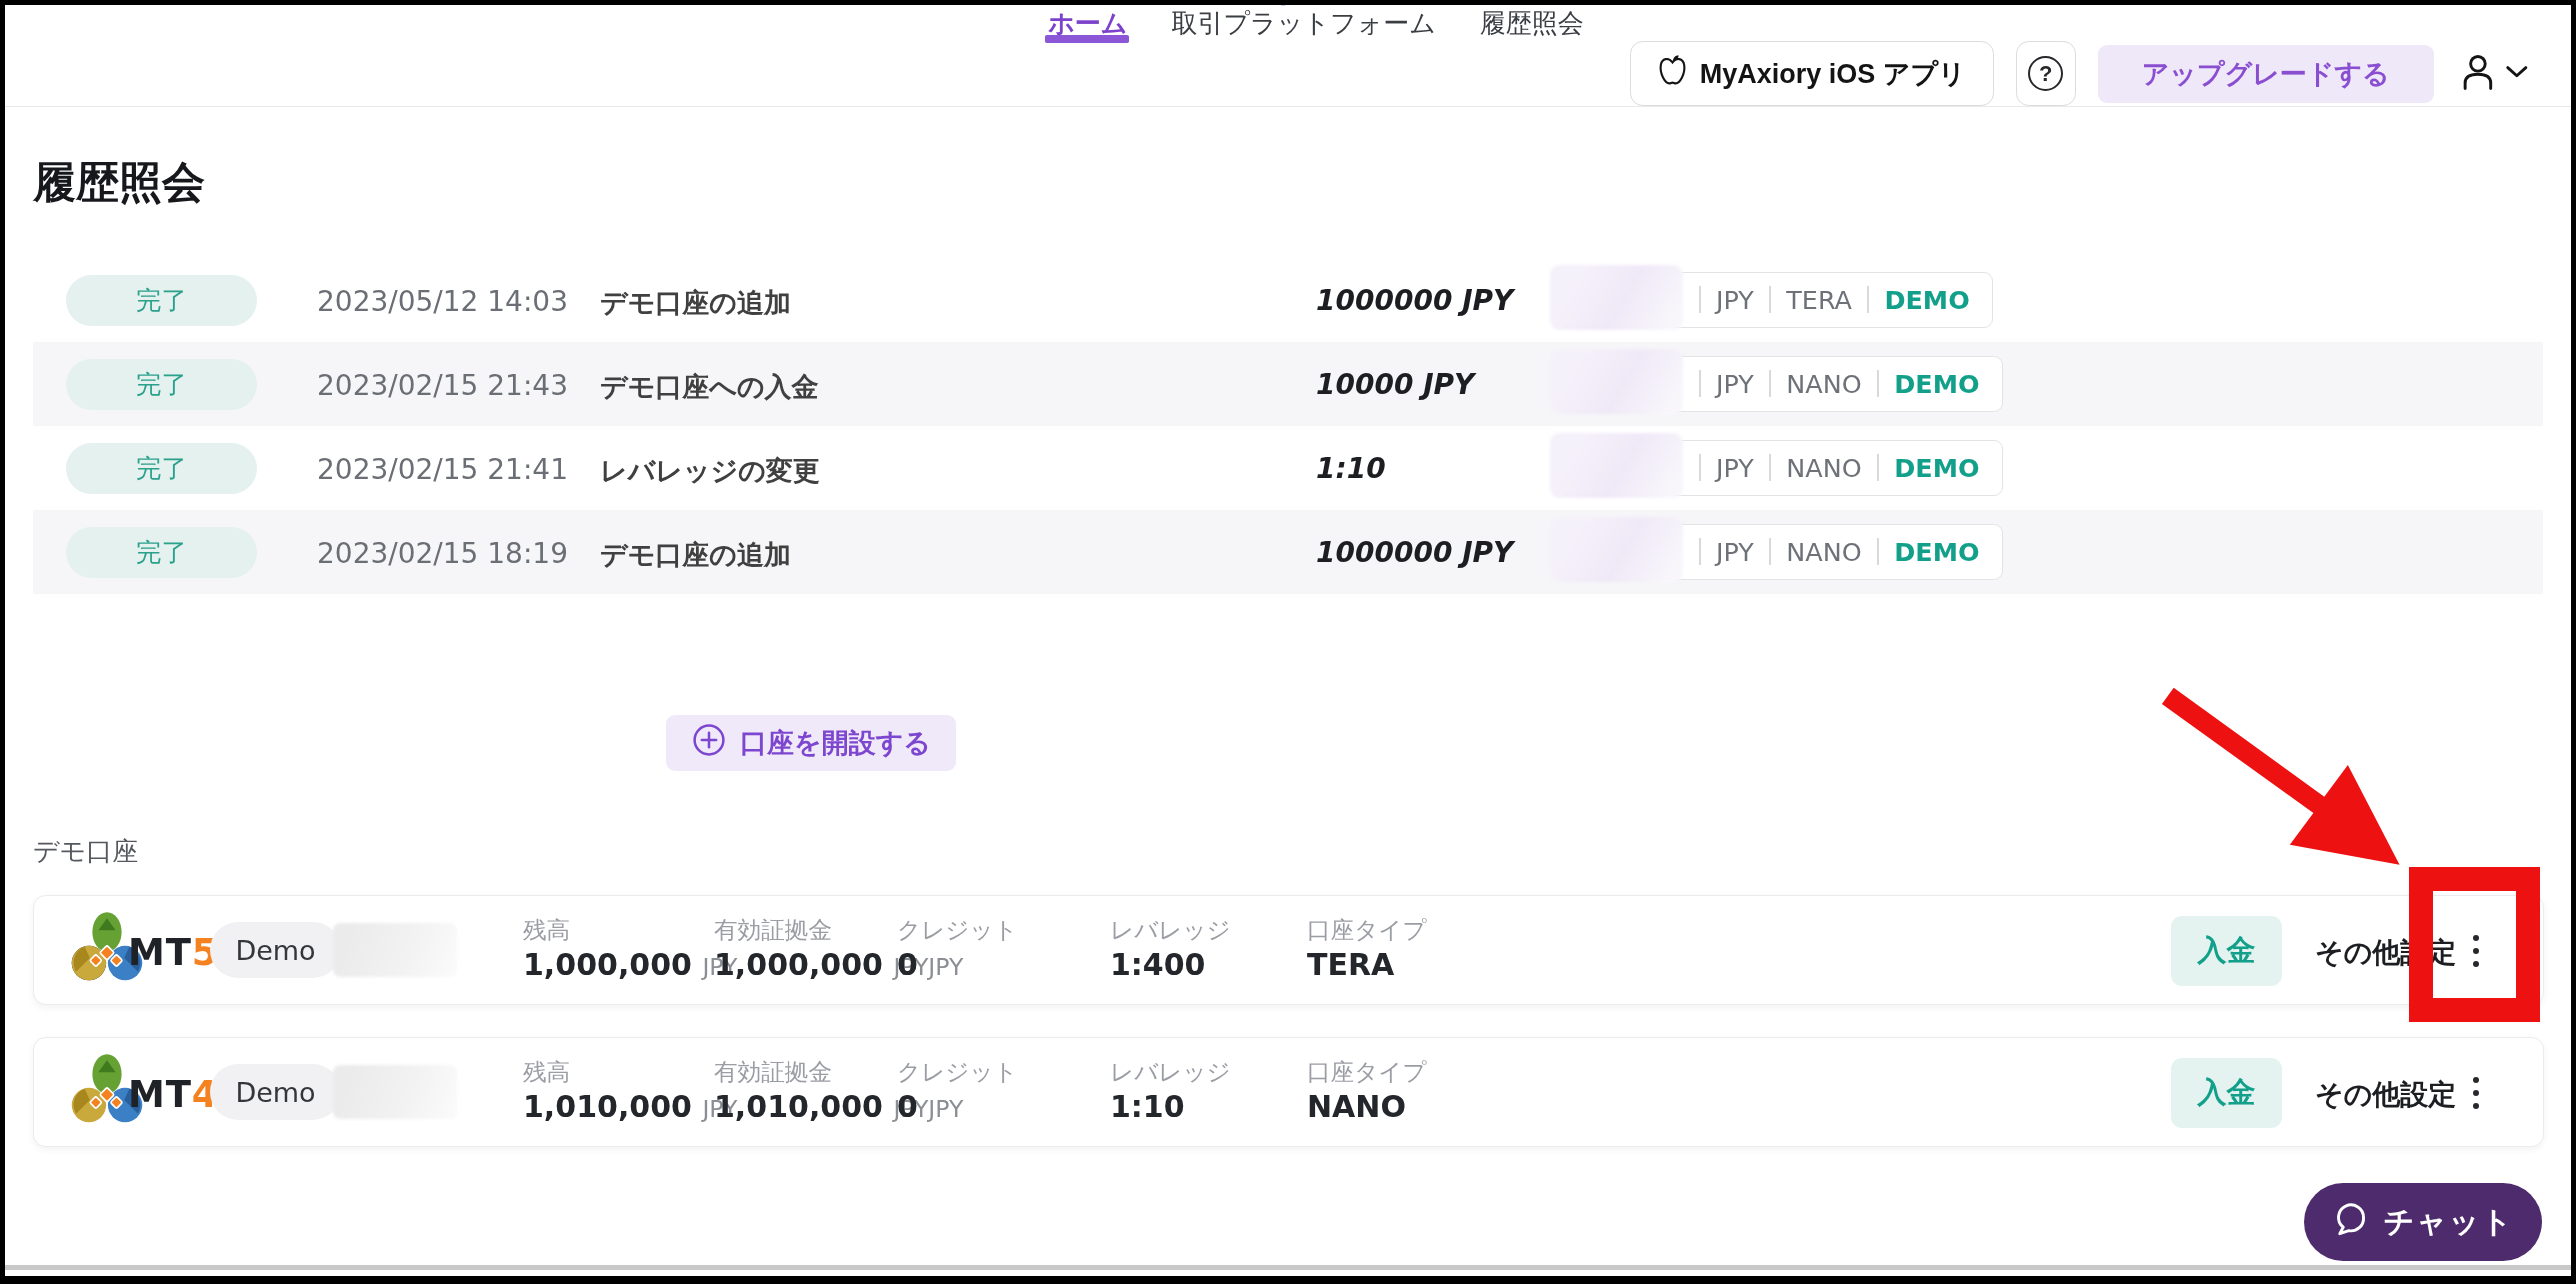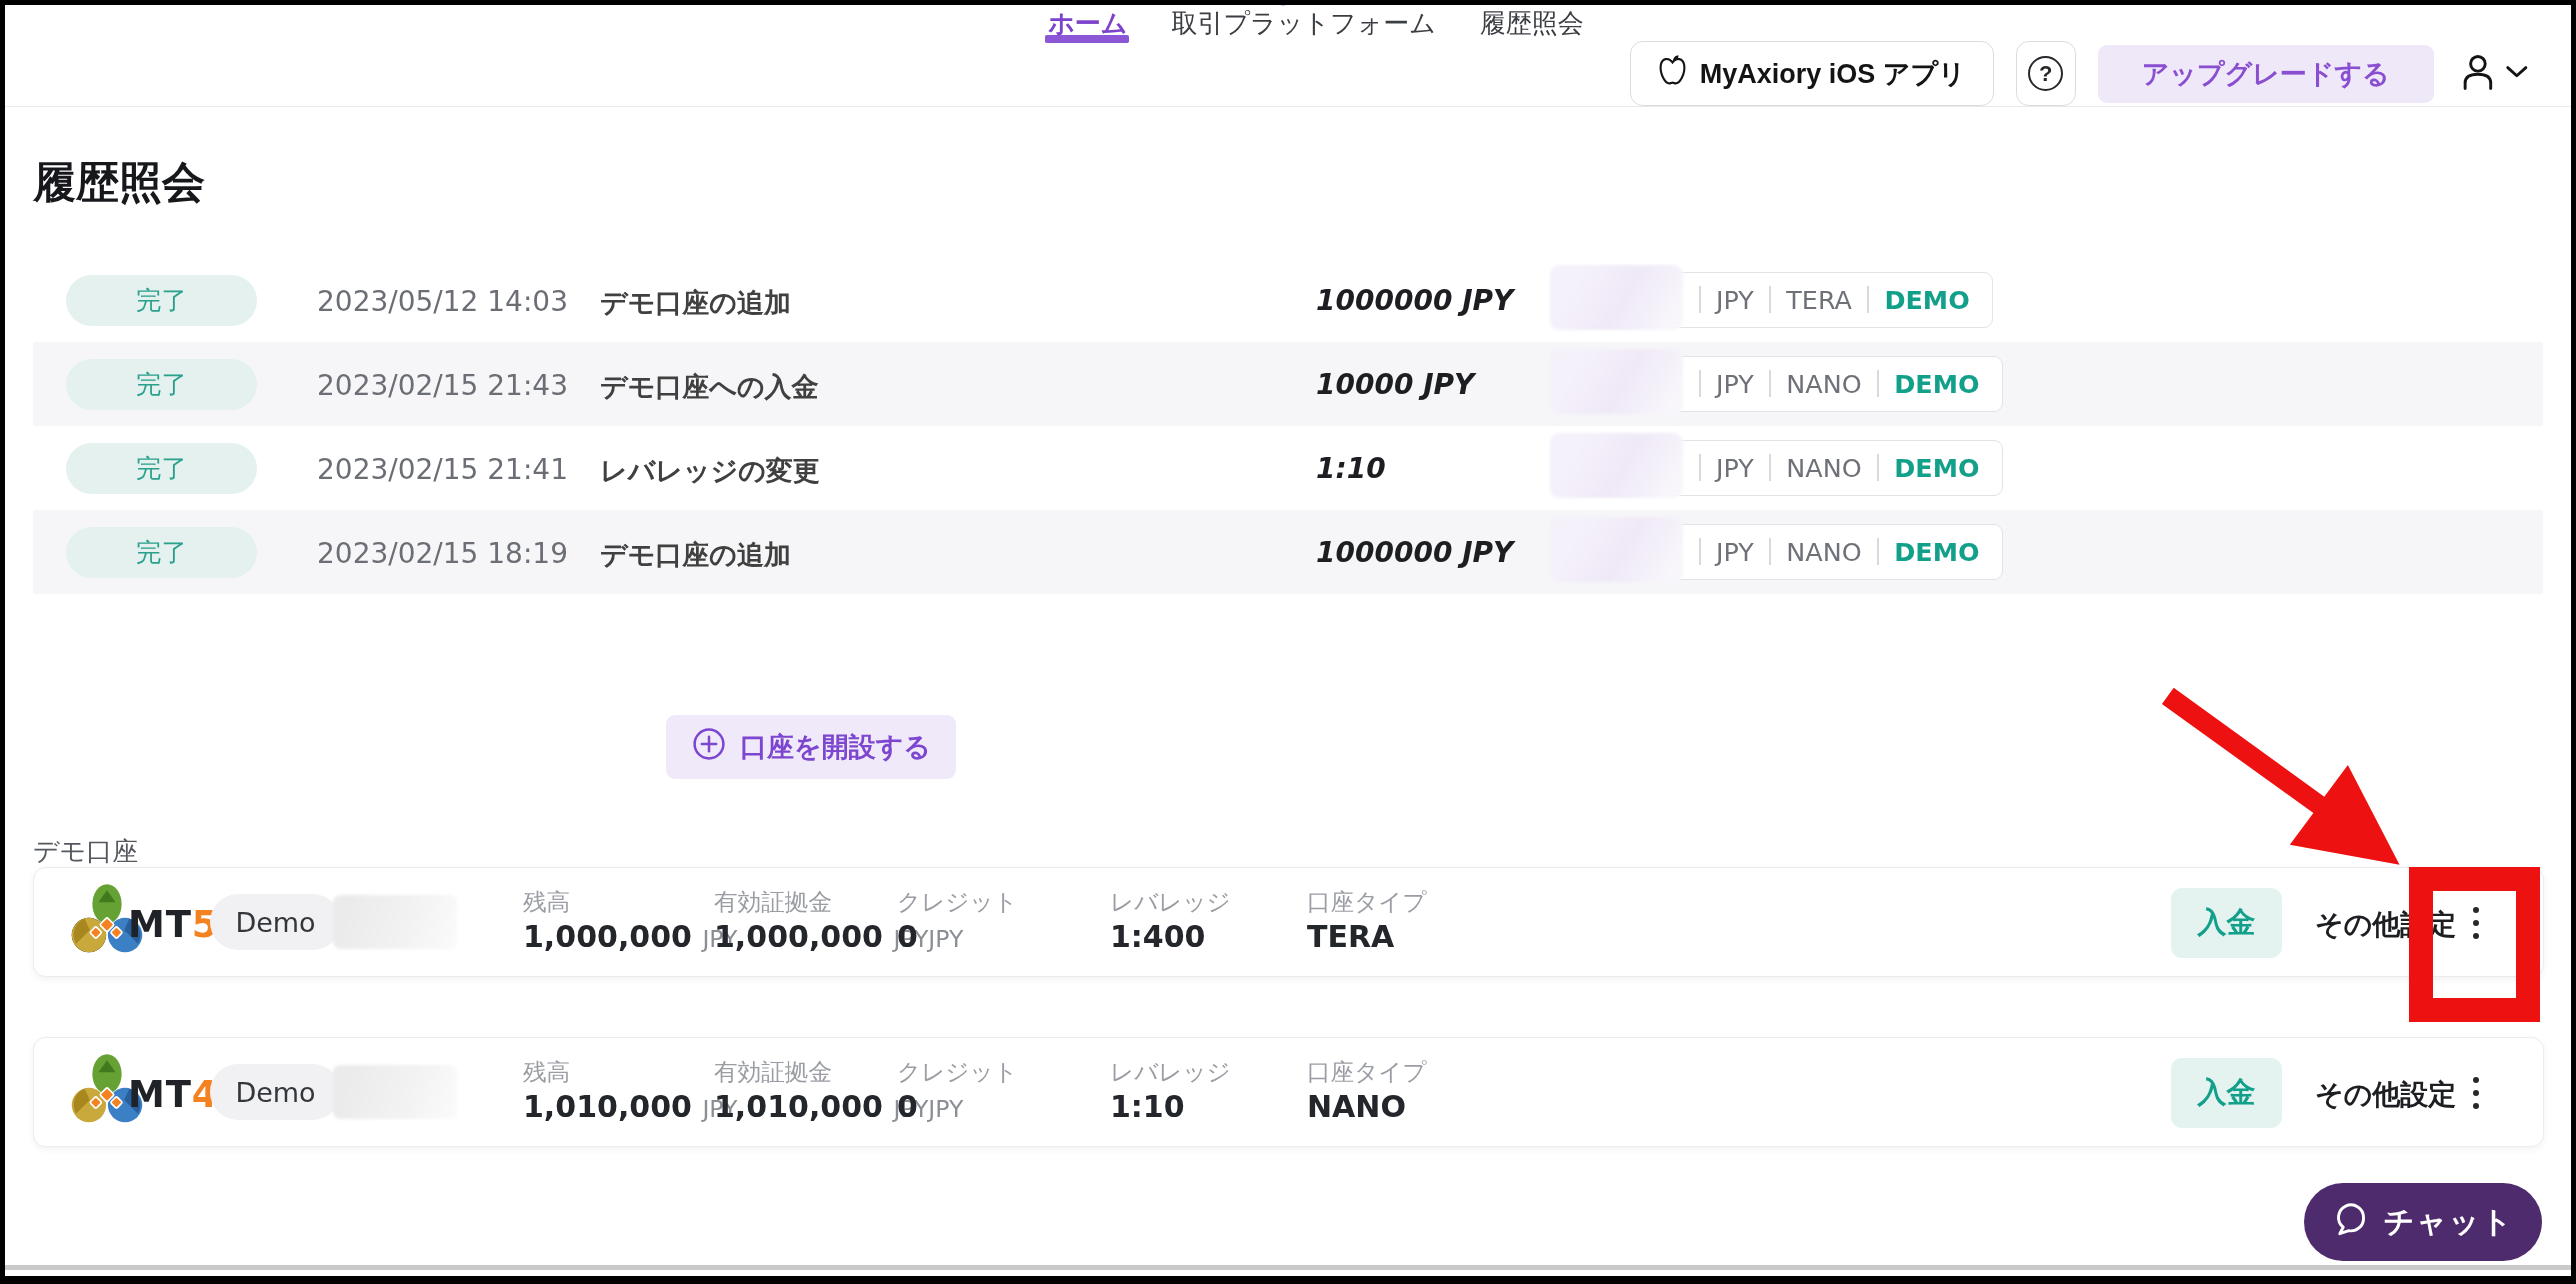--- a/index.html
+++ b/index.html
@@ -47,26 +47,26 @@
   .acct-tag { position:absolute; left:1520px; top:13.6px; height:56px; min-width:403px;
     border:1.8px solid #e3e3e6; border-radius:9px; background:#fff; display:flex; align-items:center; padding-right:22px; }
   .tag-blur { width:133px; height:65px; margin:-4.5px 0 0 -3.6px; border-radius:9px;
     background:linear-gradient(120deg,#f5f1fa 20%,#efe9f7 55%,#f8f6fb 90%); filter:blur(1.8px); }
   .tag-sep { width:1.8px; height:27px; background:#d9d9dd; margin:0 15.4px; }
   .tag-txt { font-size:25.4px; color:#6e7177; }
   .tag-demo { font-size:25.4px; color:#13a08b; font-weight:700; }
 
   
   .accounts-heading { position:absolute; left:33px; top:713px; font-size:43px; font-weight:800; color:#16181c; z-index:5; }
-  .btn-open { position:absolute; left:666px; top:715px; height:64px; padding:0 25.4px; border:none; border-radius:9px;
+  .btn-open { position:absolute; left:666px; top:715px; height:56px; padding:0 25.4px; border:none; border-radius:9px;
     background:#f0e9fa; color:#7d46cf; font-size:27px; font-weight:700; display:flex; align-items:center; gap:12.7px; cursor:pointer; z-index:5; }
   .group-label { position:absolute; left:33px; top:834px; font-size:26px; color:#55585e; z-index:5; }
   .acct-card { position:absolute; left:33px; width:2511px; height:110px; background:#fff;
     border:0.9px solid #ececef; border-radius:12.7px; box-shadow:0 2.7px 7.3px rgba(20,20,40,.05); z-index:5; }
-  .acct-card.first { top:867px; }
+  .acct-card.first { top:895px; }
   .acct-card.second { top:1037px; }
   .mt-logo { position:absolute; left:30px; top:11.8px; }
   .mt-name { position:absolute; left:94px; top:35px; font-size:37px; font-weight:700; color:#1f2226; letter-spacing:0.9px; }
   .mt-num { color:#f58220; }
   .demo-pill { position:absolute; left:176px; top:26px; height:56px; padding:0 25.4px; border-radius:28px;
     background:#f1f1f3; color:#33363b; font-size:27px; display:flex; align-items:center; }
   .acct-blur { position:absolute; left:299px; top:27px; width:124px; height:54px; border-radius:7.3px;
     background:linear-gradient(110deg,#ebebec 15%,#f2f2f3 60%,#fafafa 95%); filter:blur(1.8px); }
   .stat { position:absolute; top:0; height:100%; }
   .stat-label { position:absolute; top:18px; font-size:23.6px; color:#9a9da3; white-space:nowrap; }

